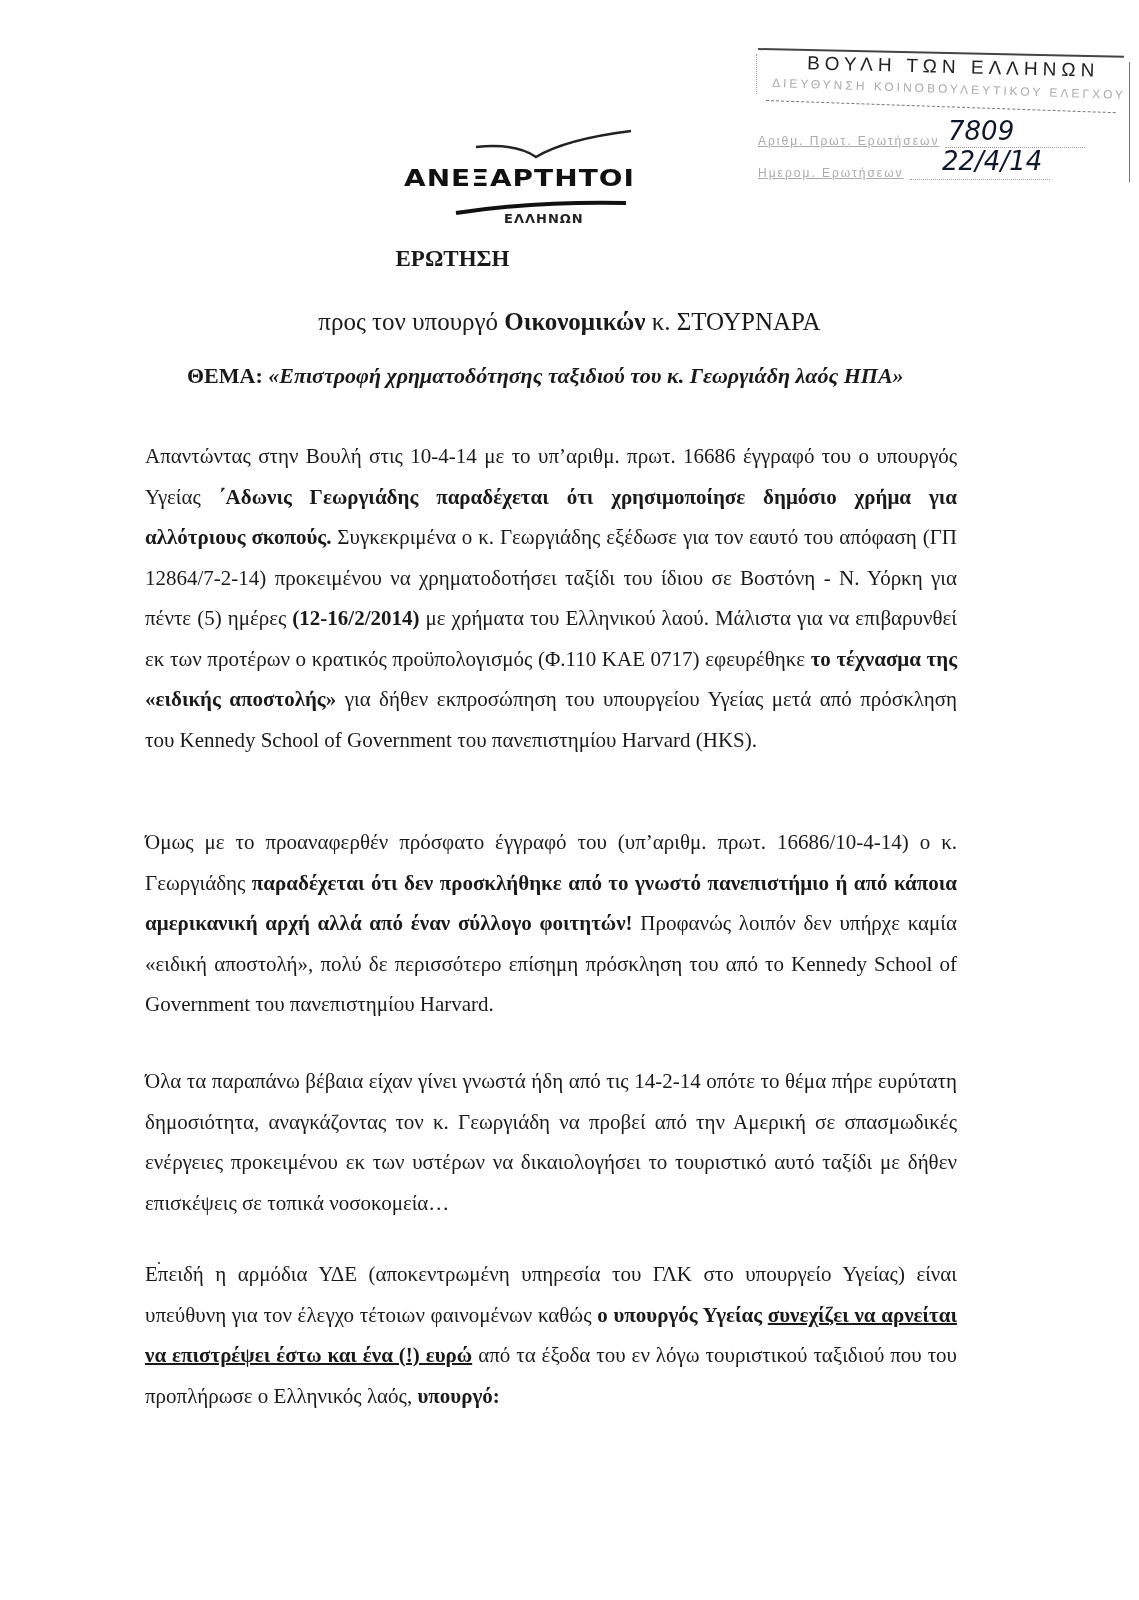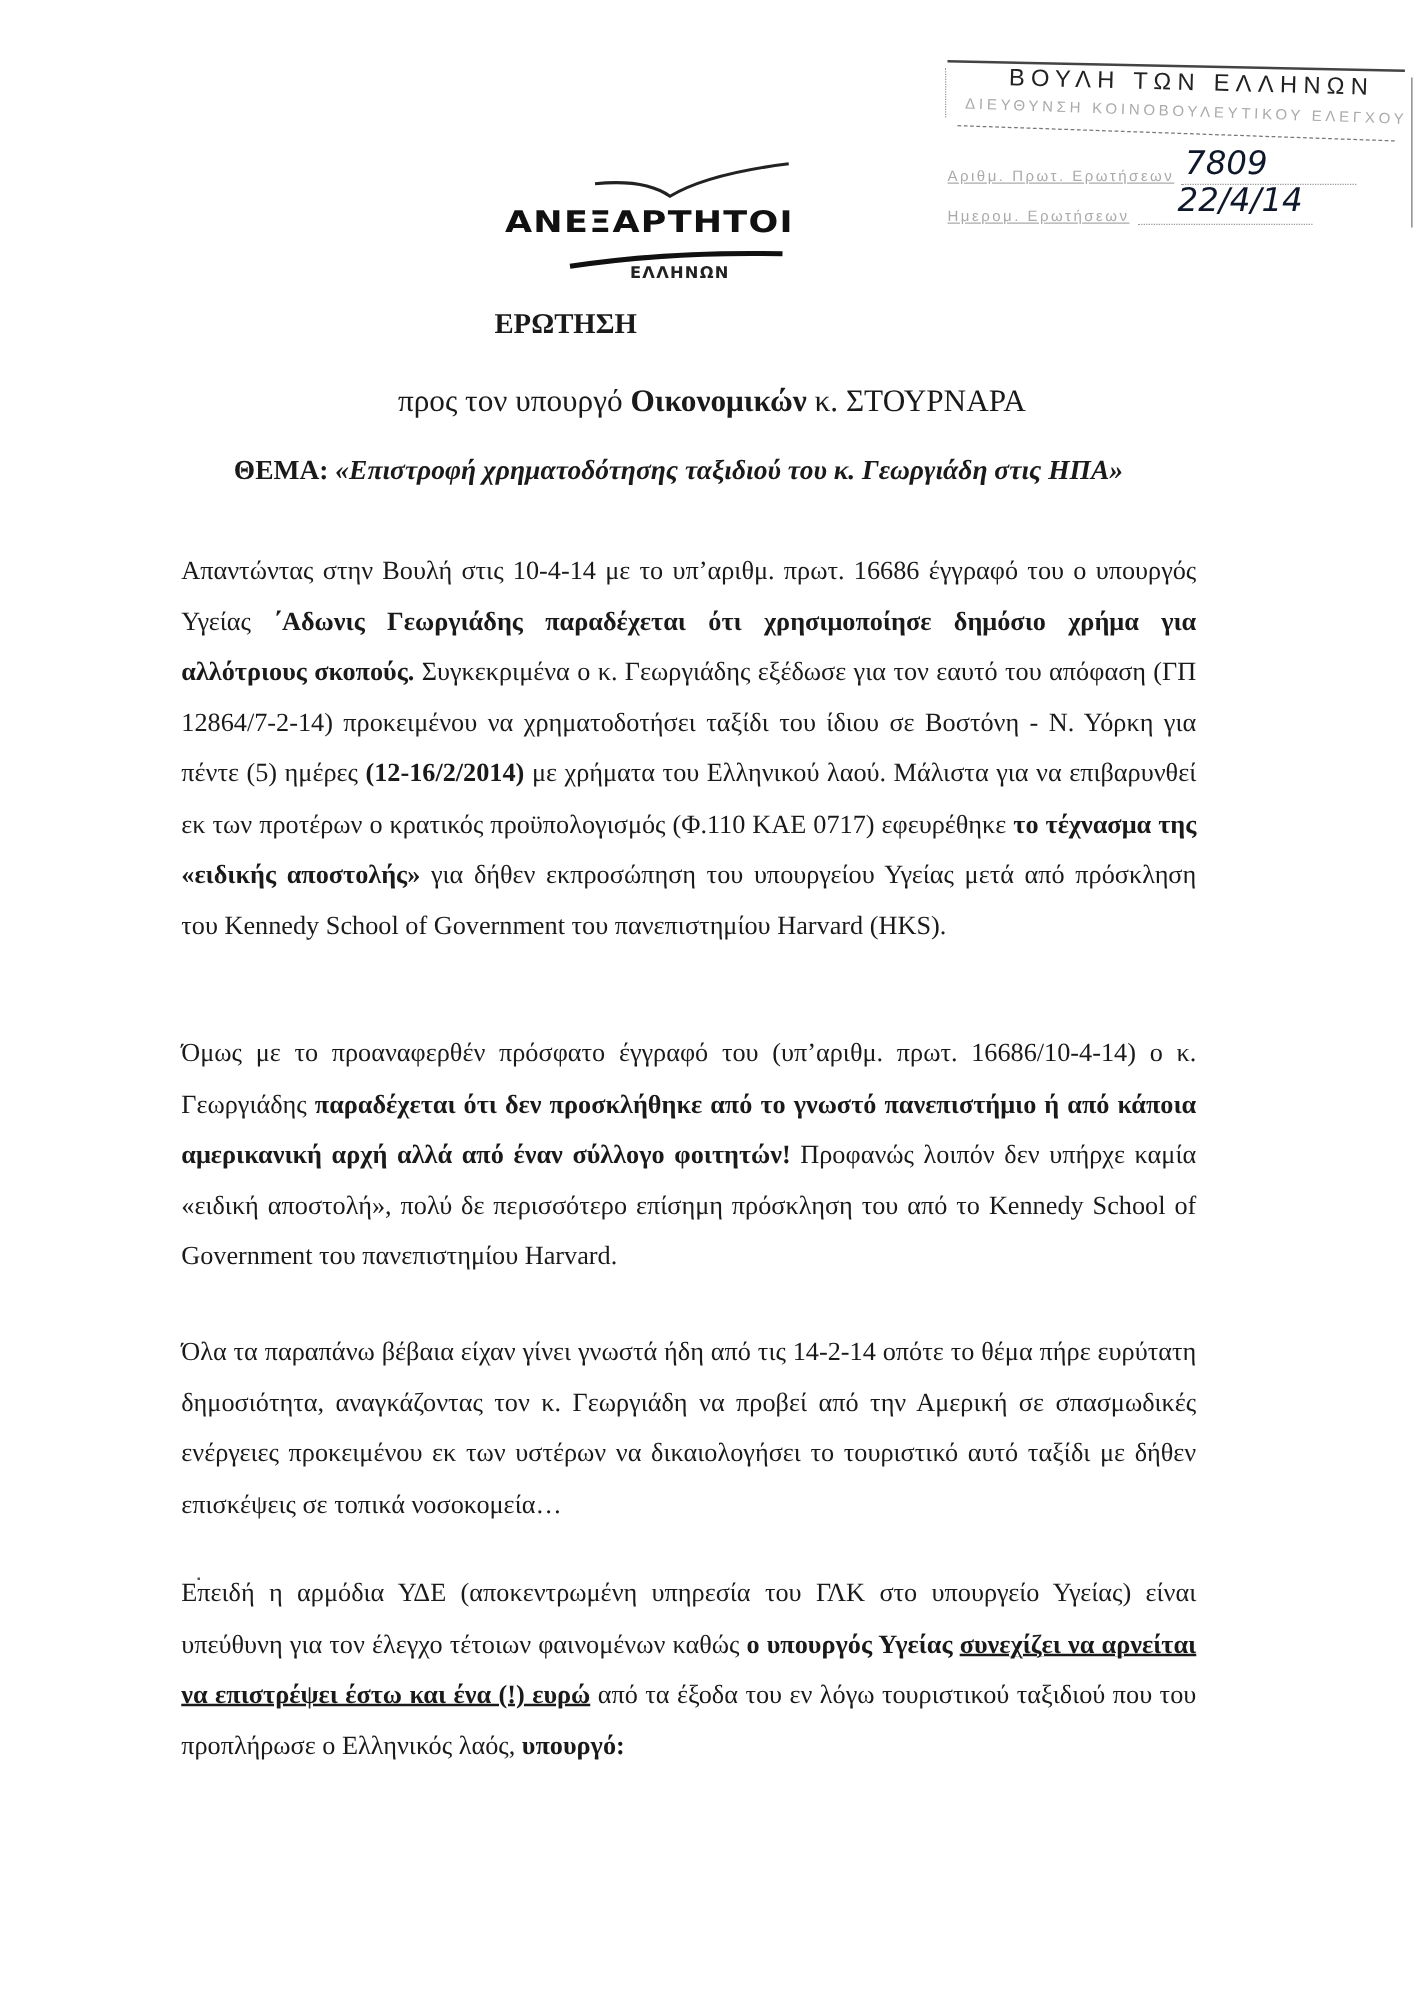--- a/index.html
+++ b/index.html
@@ -86,21 +86,21 @@
   <div class="sub">ΕΛΛΗΝΩΝ</div>
 </div>
 
 <div class="title">ΕΡΩΤΗΣΗ</div>
 
 <div class="addressee">
   <span>προς τον υπουργό </span><b>Οικονομικών</b><span> κ. ΣΤΟΥΡΝΑΡΑ</span>
 </div>
 
 <div class="subject">
-  <span class="lbl">ΘΕΜΑ: </span><span class="txt">«Επιστροφή χρηματοδότησης ταξιδιού του κ. Γεωργιάδη στις ΗΠΑ»</span>
+  <span class="lbl">ΘΕΜΑ: </span><span class="txt">«Επιστροφή χρηματοδότησης ταξιδιού του κ. Γεωργιάδη λαός ΗΠΑ»</span>
 </div>
 
 <div class="para p1">
   <span>Απαντώντας στην Βουλή στις 10-4-14 με το υπ’αριθμ. πρωτ. 16686 έγγραφό του ο υπουργός Υγείας </span><b>΄Αδωνις Γεωργιάδης παραδέχεται ότι χρησιμοποίησε δημόσιο χρήμα για αλλότριους σκοπούς.</b><span> Συγκεκριμένα ο κ. Γεωργιάδης εξέδωσε για τον εαυτό του απόφαση (ΓΠ 12864/7-2-14) προκειμένου να χρηματοδοτήσει ταξίδι του ίδιου σε Βοστόνη - Ν. Υόρκη για πέντε (5) ημέρες </span><b>(12-16/2/2014)</b><span> με χρήματα του Ελληνικού λαού. Μάλιστα για να επιβαρυνθεί εκ των προτέρων ο κρατικός προϋπολογισμός (Φ.110 ΚΑΕ 0717) εφευρέθηκε </span><b>το τέχνασμα της «ειδικής αποστολής»</b><span> για δήθεν εκπροσώπηση του υπουργείου Υγείας μετά από πρόσκληση του Kennedy School of Government του πανεπιστημίου Harvard (HKS).</span>
 </div>
 
 <div class="para p2">
   <span>Όμως με το προαναφερθέν πρόσφατο έγγραφό του (υπ’αριθμ. πρωτ. 16686/10-4-14) ο κ. Γεωργιάδης </span><b>παραδέχεται ότι δεν προσκλήθηκε από το γνωστό πανεπιστήμιο ή από κάποια αμερικανική αρχή αλλά από έναν σύλλογο φοιτητών!</b><span> Προφανώς λοιπόν δεν υπήρχε καμία «ειδική αποστολή», πολύ δε περισσότερο επίσημη πρόσκληση του από το Kennedy School of Government του πανεπιστημίου Harvard.</span>
 </div>
 

